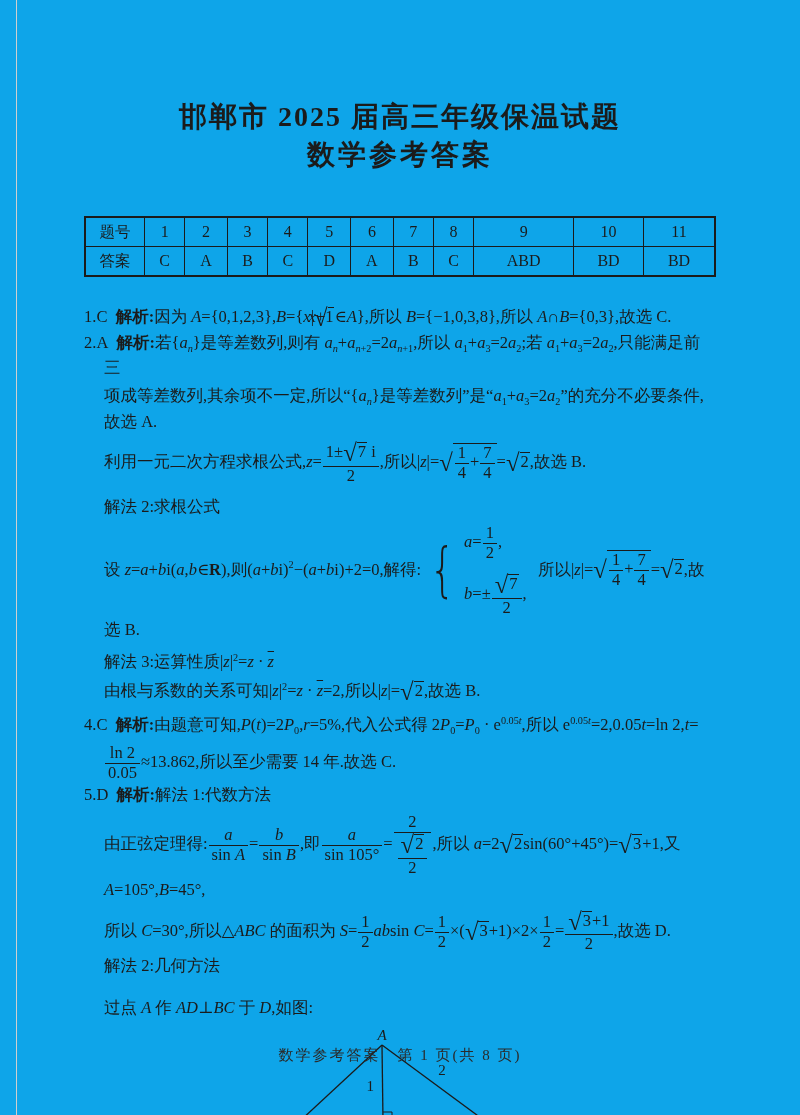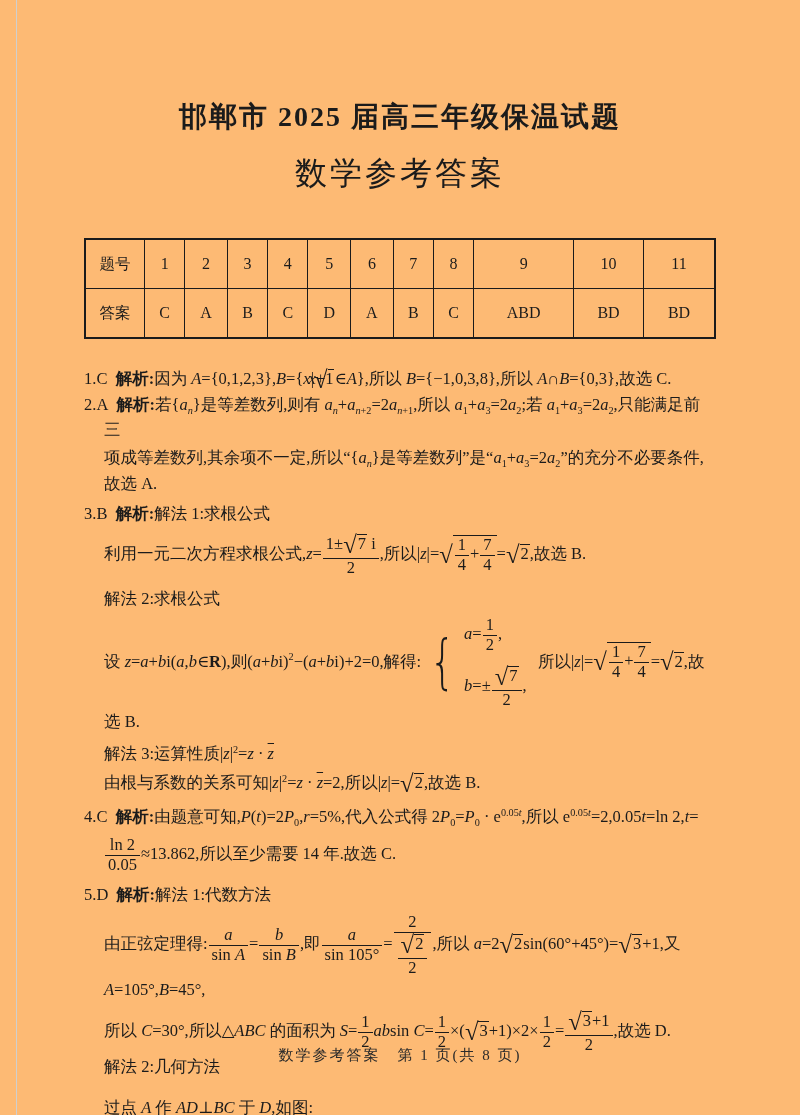--- a/index.html
+++ b/index.html
@@ -1,24 +1,24 @@
 <!DOCTYPE html>
 <html><head>
 <meta charset="utf-8">
 <style>
   html,body{margin:0;padding:0;background:#e8e8e8;}
-  .page{width:800px;height:1115px;margin:0 auto;background:#fdba74;position:relative;
+  .page{width:800px;height:1115px;margin:0 auto;background:#0ea5e9;position:relative;
         overflow:hidden;color:#1b1b1b;
         font-family:"Liberation Serif","DejaVu Serif",serif;}
   .page::before{content:"";position:absolute;left:16px;top:0;bottom:0;width:1px;background:#cfcfcf;}
   .content{padding:0 84px;}
   .t1{text-align:center;font-size:28px;font-weight:bold;padding-top:98px;letter-spacing:2px;}
-  .t2{text-align:center;font-size:32px;font-weight:normal;margin-top:16px;letter-spacing:3px;}
+  .t2{text-align:center;font-size:28px;font-weight:bold;letter-spacing:3px;}
   table.ans{width:100%;border-collapse:collapse;margin-top:42px;border:2px solid #1b1b1b;}
-  table.ans td{border:1px solid #1b1b1b;text-align:center;height:28px;font-size:16px;padding:10px 2px;}
+  table.ans td{border:1px solid #1b1b1b;text-align:center;height:28px;font-size:16px;padding:0 2px;}
   table.ans td.lbl{width:54px;font-size:15.5px;}
   .ln{font-size:16.5px;line-height:1.4;}
   .ml1{margin-left:20px;}
   .hang{padding-left:20px;text-indent:-20px;}
   b{font-weight:bold;}
   i{font-style:italic;font-family:"Liberation Serif",serif;}
   sub,sup{font-size:0.62em;}
   .fr{display:inline-block;vertical-align:middle;text-align:center;line-height:1.15;margin:0 1px;}
   .fr>.n{display:block;padding:0 3px;}
   .fr>.d{display:block;border-top:1px solid currentColor;padding:0 3px;}
@@ -73,35 +73,34 @@
         <td>ABD</td>
         <td>BD</td>
         <td>BD</td>
       </tr>
     </tbody>
       </table>
 
     <div class="ln hang" style="margin-top:28px">1.C <b>解析:</b>因为 <i>A</i>={0,1,2,3},<i>B</i>={<i>x</i>|<span class="rad">√</span><span class="ov"><i>x</i>+1</span>∈<i>A</i>},所以 <i>B</i>={−1,0,3,8},所以 <i>A</i>∩<i>B</i>={0,3},故选 C.</div>
     <div class="ln hang" style="">2.A <b>解析:</b>若{<i>a<sub>n</sub></i>}是等差数列,则有 <i>a<sub>n</sub></i>+<i>a</i><sub><i>n</i>+2</sub>=2<i>a</i><sub><i>n</i>+1</sub>,所以 <i>a</i><sub>1</sub>+<i>a</i><sub>3</sub>=2<i>a</i><sub>2</sub>;若 <i>a</i><sub>1</sub>+<i>a</i><sub>3</sub>=2<i>a</i><sub>2</sub>,只能满足前三</div>
     <div class="ln ml1" style="margin-top:5px">项成等差数列,其余项不一定,所以“{<i>a<sub>n</sub></i>}是等差数列”是“<i>a</i><sub>1</sub>+<i>a</i><sub>3</sub>=2<i>a</i><sub>2</sub>”的充分不必要条件,故选 A.</div>
-    <div class="ln" style="margin-top:7px">3.B <b>解析:</b>解法 1:求根公式</div>
     <div class="ln ml1" style="margin-top:8px">利用一元二次方程求根公式,<i>z</i>=<span class="fr"><span class="n">1±<span class="rad">√</span><span class="ov">7</span> i</span><span class="d">2</span></span>,所以|<i>z</i>|=<span class="rad">√</span><span class="ov"><span class="fr"><span class="n">1</span><span class="d">4</span></span>+<span class="fr"><span class="n">7</span><span class="d">4</span></span></span>=<span class="rad">√</span><span class="ov">2</span>,故选 B.</div>
     <div class="ln ml1" style="margin-top:9px">解法 2:求根公式</div>
     <div class="ln ml1" style="margin-top:6px">设 <i>z</i>=<i>a</i>+<i>b</i>i(<i>a</i>,<i>b</i>∈<b>R</b>),则(<i>a</i>+<i>b</i>i)<sup>2</sup>−(<i>a</i>+<i>b</i>i)+2=0,解得:<span class="cases">
           <span class="cb">{</span>
           <span class="cl">
             <span><i>a</i>=<span class="fr"><span class="n">1</span><span class="d">2</span></span>,</span>
             <span><i>b</i>=±<span class="fr"><span class="n"><span class="rad">√</span><span class="ov">7</span></span><span class="d">2</span></span>,</span>
           </span>
         </span> 所以|<i>z</i>|=<span class="rad">√</span><span class="ov"><span class="fr"><span class="n">1</span><span class="d">4</span></span>+<span class="fr"><span class="n">7</span><span class="d">4</span></span></span>=<span class="rad">√</span><span class="ov">2</span>,故选 B.</div>
     <div class="ln ml1" style="margin-top:9px">解法 3:运算性质|<i>z</i>|<sup>2</sup>=<i>z</i> · <span class="ovl"><i>z</i></span></div>
     <div class="ln ml1" style="margin-top:6px">由根与系数的关系可知|<i>z</i>|<sup>2</sup>=<i>z</i> · <span class="ovl"><i>z</i></span>=2,所以|<i>z</i>|=<span class="rad">√</span><span class="ov">2</span>,故选 B.</div>
     <div class="ln hang" style="margin-top:9px">4.C <b>解析:</b>由题意可知,<i>P</i>(<i>t</i>)=2<i>P</i><sub>0</sub>,<i>r</i>=5%,代入公式得 2<i>P</i><sub>0</sub>=<i>P</i><sub>0</sub> · e<sup>0.05<i>t</i></sup>,所以 e<sup>0.05<i>t</i></sup>=2,0.05<i>t</i>=ln 2,<i>t</i>=</div>
     <div class="ln ml1" style="margin-top:5px"><span class="fr"><span class="n">ln 2</span><span class="d">0.05</span></span>≈13.862,所以至少需要 14 年.故选 C.</div>
-    <div class="ln" style="margin-top:8px">5.D <b>解析:</b>解法 1:代数方法</div>
+    <div class="ln" style="">5.D <b>解析:</b>解法 1:代数方法</div>
     <div class="ln ml1" style="margin-top:7px">由正弦定理得:<span class="fr"><span class="n"><i>a</i></span><span class="d">sin <i>A</i></span></span>=<span class="fr"><span class="n"><i>b</i></span><span class="d">sin <i>B</i></span></span>,即<span class="fr"><span class="n"><i>a</i></span><span class="d">sin 105°</span></span>=<span class="fr"><span class="n">2</span><span class="d"><span class="fr"><span class="n"><span class="rad">√</span><span class="ov">2</span></span><span class="d">2</span></span></span></span>,所以 <i>a</i>=2<span class="rad">√</span><span class="ov">2</span>sin(60°+45°)=<span class="rad">√</span><span class="ov">3</span>+1,又 <i>A</i>=105°,<i>B</i>=45°,</div>
     <div class="ln ml1" style="margin-top:9px">所以 <i>C</i>=30°,所以△<i>ABC</i> 的面积为 <i>S</i>=<span class="fr"><span class="n">1</span><span class="d">2</span></span><i>ab</i>sin <i>C</i>=<span class="fr"><span class="n">1</span><span class="d">2</span></span>×(<span class="rad">√</span><span class="ov">3</span>+1)×2×<span class="fr"><span class="n">1</span><span class="d">2</span></span>=<span class="fr"><span class="n"><span class="rad">√</span><span class="ov">3</span>+1</span><span class="d">2</span></span>,故选 D.</div>
     <div class="ln ml1" style="">解法 2:几何方法</div>
     <div class="ln ml1" style="margin-top:18px">过点 <i>A</i> 作 <i>AD</i>⊥<i>BC</i> 于 <i>D</i>,如图:</div>
 
     <div class="fig">
       <svg width="222" height="114" viewBox="0 0 222 114">
         <g stroke="#1b1b1b" stroke-width="1.3" fill="none">
           <line x1="18" y1="92" x2="203" y2="92"></line>
           <line x1="18" y1="92" x2="100" y2="16"></line>

